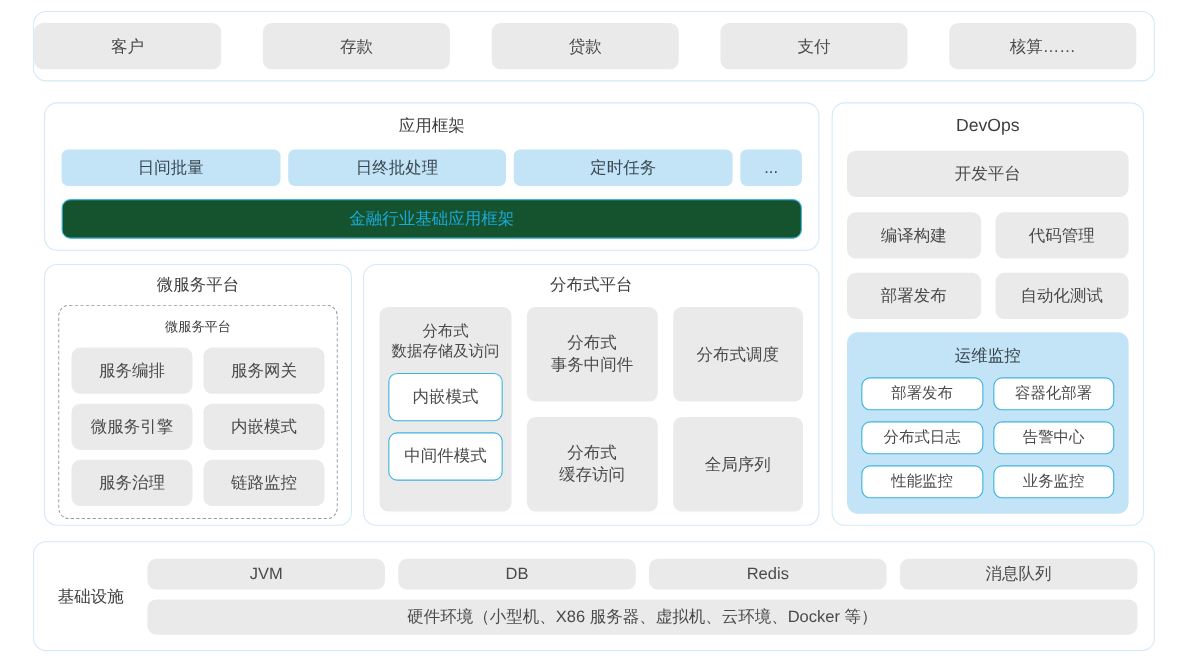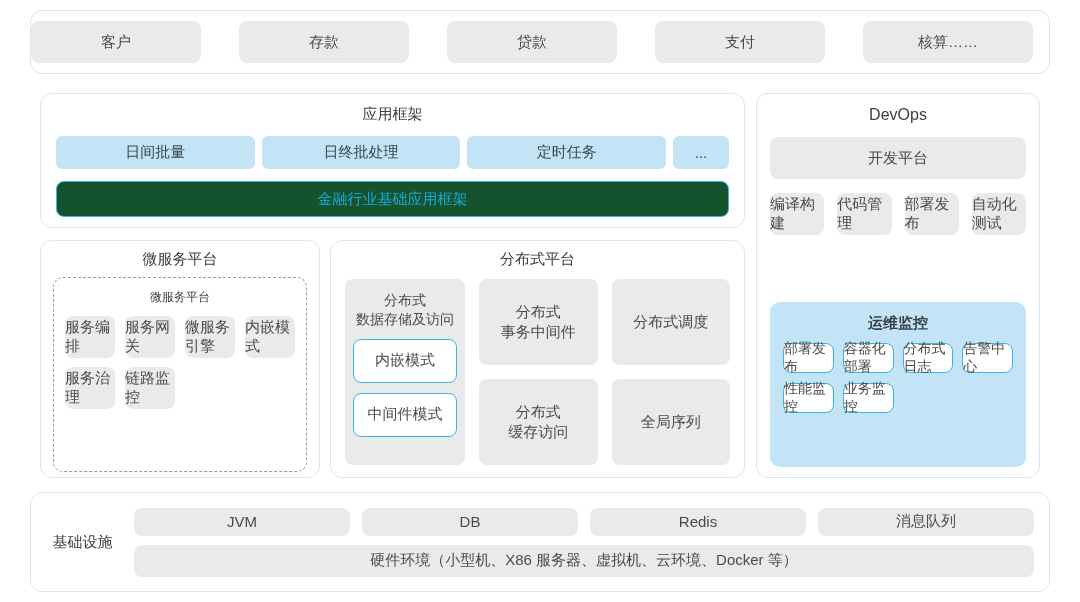--- a/index.html
+++ b/index.html
@@ -8,32 +8,32 @@
     background:#ffffff;color:#4a4a4a;
     font-family:"Liberation Sans","DejaVu Sans",sans-serif;
   }
   .panel{position:absolute;background:#fff;border:1.5px solid #d2ebf7;border-radius:12px;box-sizing:border-box}
   .hpanel{display:flex;align-items:center}
   .side-label{flex:0 0 auto;text-align:center;font-size:15px;color:#3d3d3d}
   .ptitle{text-align:center;font-size:15px;color:#3d3d3d}
   .gray{background:#eaeaea;border-radius:8px;display:flex;align-items:center;justify-content:center;font-size:15px;color:#4a4a4a;box-sizing:border-box}
   .blue{background:#c2e4f6;border-radius:6px;display:flex;align-items:center;justify-content:center;font-size:15px;color:#3a4750;box-sizing:border-box}
   .whitebox{background:#fff;border:1.5px solid #3db3e0;border-radius:8px;display:flex;align-items:center;justify-content:center;box-sizing:border-box}
-  .grid2{display:grid;grid-template-columns:1fr 1fr 1fr 1fr}
+  .grid2{display:grid;grid-template-columns:1fr 1fr}
   .prewrap{white-space:pre-line;text-align:center;line-height:1.35}
   .base-fw{margin:12px 15px 0;height:34px;border:1.5px solid #3db3e0;border-radius:8px;background:#14532d;
            display:flex;align-items:center;justify-content:center;color:#1ba9db;font-weight:normal;font-size:15px}
   .dashed{border:1.2px dashed #9a9a9a;border-radius:10px;margin:8px 12px 0;padding:6px 11px 11px;box-sizing:border-box}
   .inner-title{font-size:12px;text-align:center;color:#3d3d3d;margin:5px 0 10px}
   .dist-grid{display:grid;grid-template-columns:120px 1fr 1fr;grid-template-rows:1fr 1fr;gap:14px;margin:10px 14px 12px;height:186px}
   .dist-storage{grid-row:1/3;display:block;padding:10px 8px 8px;text-align:center}
   .storage-label{font-size:14px;margin:2px 0 10px;color:#4a4a4a}
   .mode{height:44px;margin-top:10px;font-size:15px}
   .ops{background:#c2e4f6;border-radius:10px;padding:9px 13px;box-sizing:border-box}
-  .ops-title{text-align:center;font-size:15px;font-weight:bold;color:#39424a;margin:3px 0 10px}
+  .ops-title{text-align:center;font-size:15px;font-weight:normal;color:#39424a;margin:3px 0 10px}
 </style>
 </head>
 <body>
 
 <div class="panel hpanel" style="left:30px;top:10px;width:1020px;height:64px">
   <div style="flex:1;display:flex;gap:38px;margin-right:16px;height:42px">
     <div class="gray" style="flex:1">客户</div>
     <div class="gray" style="flex:1">存款</div>
     <div class="gray" style="flex:1">贷款</div>
     <div class="gray" style="flex:1">支付</div>

